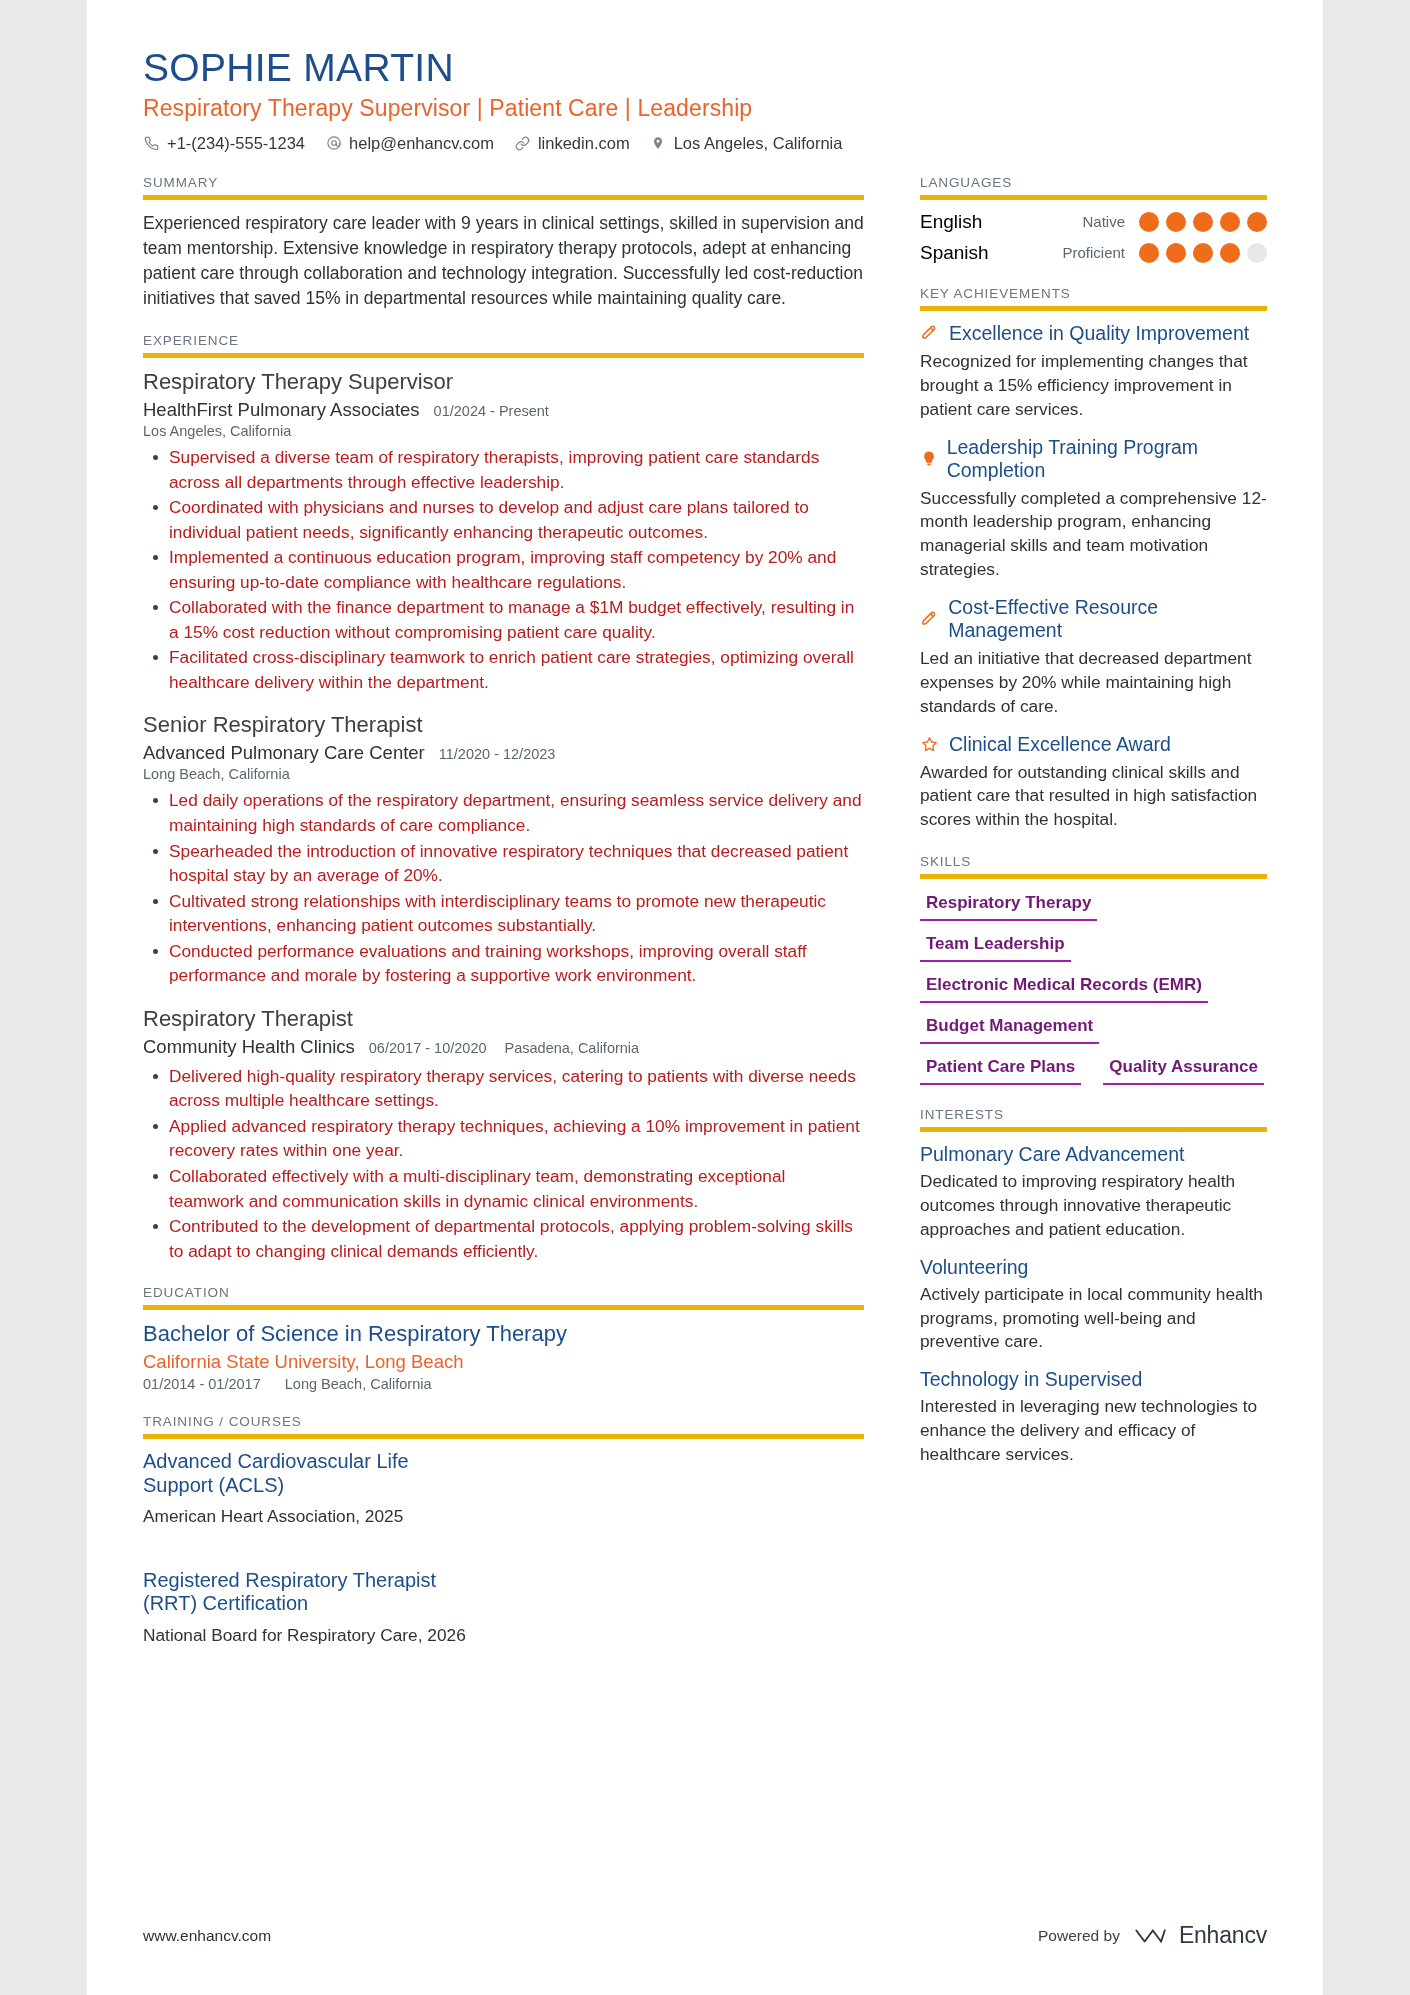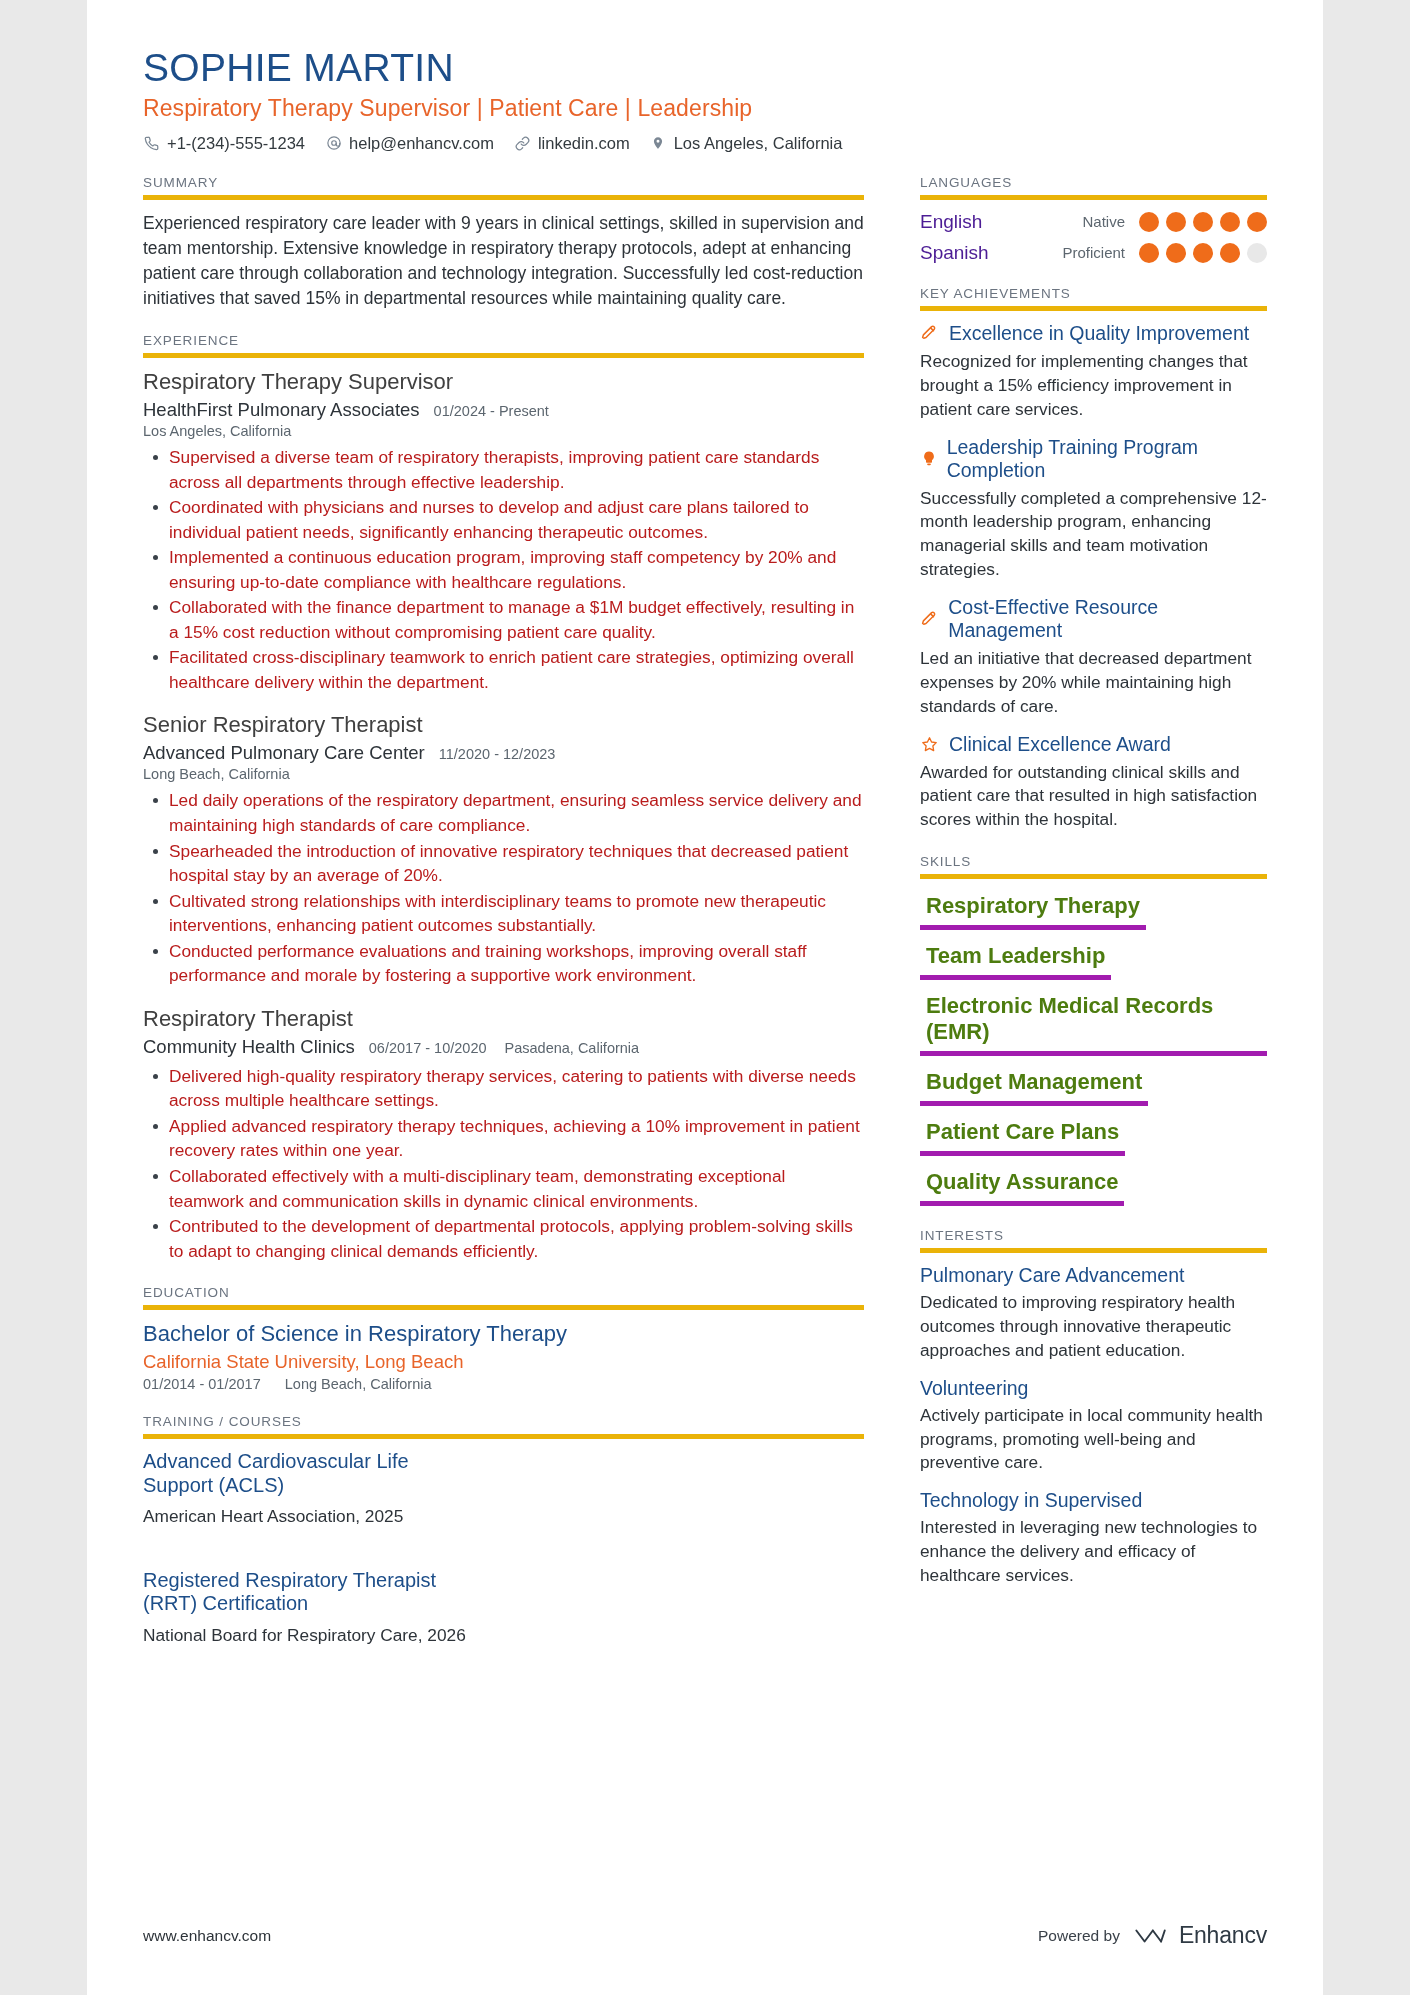--- a/index.html
+++ b/index.html
@@ -180,21 +180,21 @@
     line-height: 1.35;
   }
   
   .lang-row {
     display: flex;
     align-items: center;
     margin-bottom: 9px;
   }
   .lang-name {
     font-size: 19px;
-    color: #4c1d95;
+    color: #000000;
     flex: 1 1 auto;
   }
   .lang-level {
     font-size: 15px;
     color: #5c666f;
     margin-right: 14px;
   }
   .dots { display: flex; gap: 7px; }
   .dot {
     width: 20px; height: 20px;
@@ -226,24 +226,24 @@
     line-height: 1.38;
     color: #2d3339;
   }
   .skills {
     display: flex;
     flex-wrap: wrap;
     gap: 10px 22px;
     margin-top: 4px;
   }
   .skill {
-    font-size: 22px;
+    font-size: 17px;
     font-weight: bold;
-    color: #4d7c0f;
-    border-bottom: 5px solid #a21caf;
+    color: #701a75;
+    border-bottom: 2px solid #a21caf;
     padding: 3px 6px 6px 6px;
   }
   .interest { margin-bottom: 14px; }
   .interest-title {
     font-size: 19.5px;
     color: #1d4e89;
     margin-bottom: 4px;
   }
   .interest-desc {
     font-size: 17.3px;

